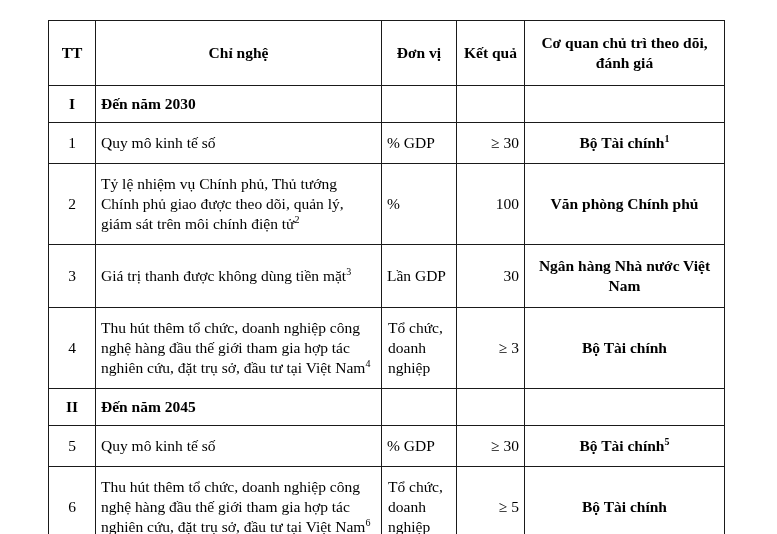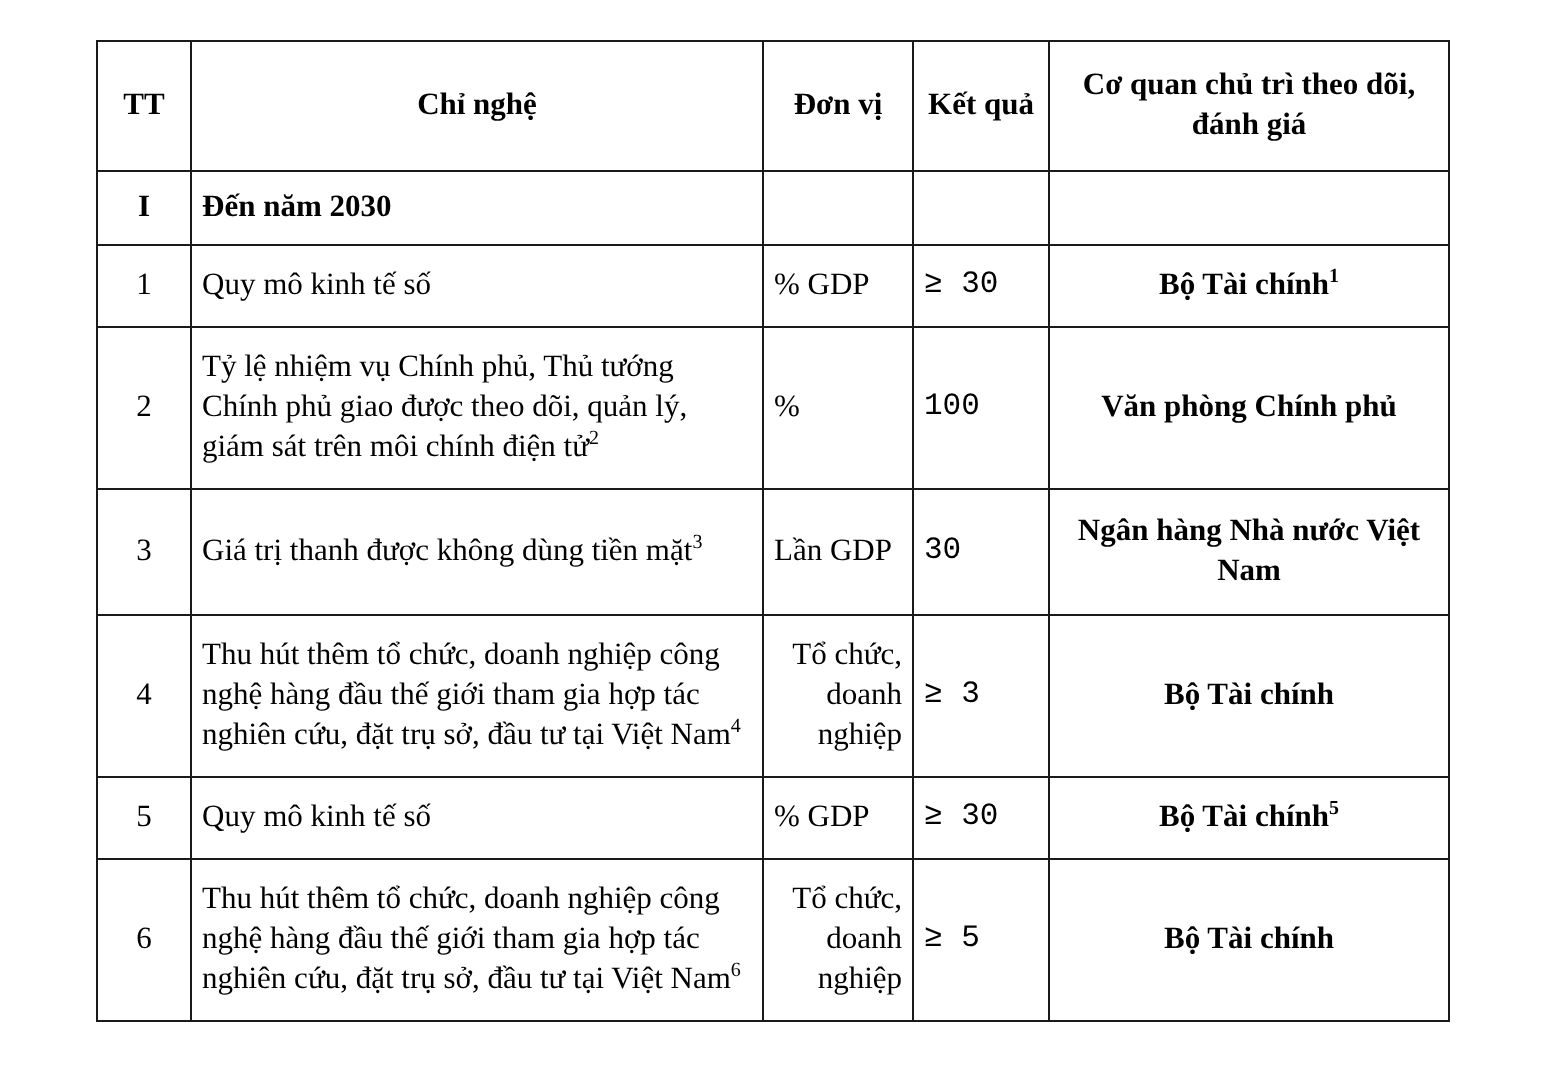--- a/index.html
+++ b/index.html
@@ -57,27 +57,26 @@
     font-weight: bold;
   }
   .cell-chi {
     text-align: left;
     padding-left: 8px;
   }
   .cell-chi.section {
     font-weight: bold;
   }
   .cell-center {
-    text-align: left;
-    font-family: Liberation Mono, monospace;
+    text-align: right;
   }
   .cell-donvi {
   }
   .cell-donvi.left {
-    text-align: right;
+    text-align: left;
     padding-left: 6px;
   }
   .cell-coquan {
     text-align: center;
     font-weight: bold;
   }
   sup {
     font-size: 10px;
     line-height: 0;
     vertical-align: super;
@@ -144,20 +143,27 @@
       </tr>
 
       <tr>
         <td class="cell-tt tall">4</td>
         <td class="cell-chi tall"><span>Thu hút thêm tổ chức, doanh nghiệp công nghệ hàng đầu thế giới tham gia hợp tác nghiên cứu, đặt trụ sở, đầu tư tại Việt Nam</span><sup>4</sup></td>
         <td class="cell-donvi left tall">Tổ chức, doanh nghiệp</td>
         <td class="cell-center tall">≥ 3</td>
         <td class="cell-coquan tall">Bộ Tài chính</td>
       </tr>
 
+      <tr>
+        <td class="cell-tt roman sec">II</td>
+        <td class="cell-chi section sec">Đến năm 2045</td>
+        <td class="cell-donvi sec"></td>
+        <td class="cell-center sec"></td>
+        <td class="cell-coquan sec"></td>
+      </tr>
 
       <tr>
         <td class="cell-tt short">5</td>
         <td class="cell-chi short"><span>Quy mô kinh tế số</span></td>
         <td class="cell-donvi short">% GDP</td>
         <td class="cell-center short">≥ 30</td>
         <td class="cell-coquan short"><span>Bộ Tài chính</span><sup>5</sup></td>
       </tr>
 
       <tr>

